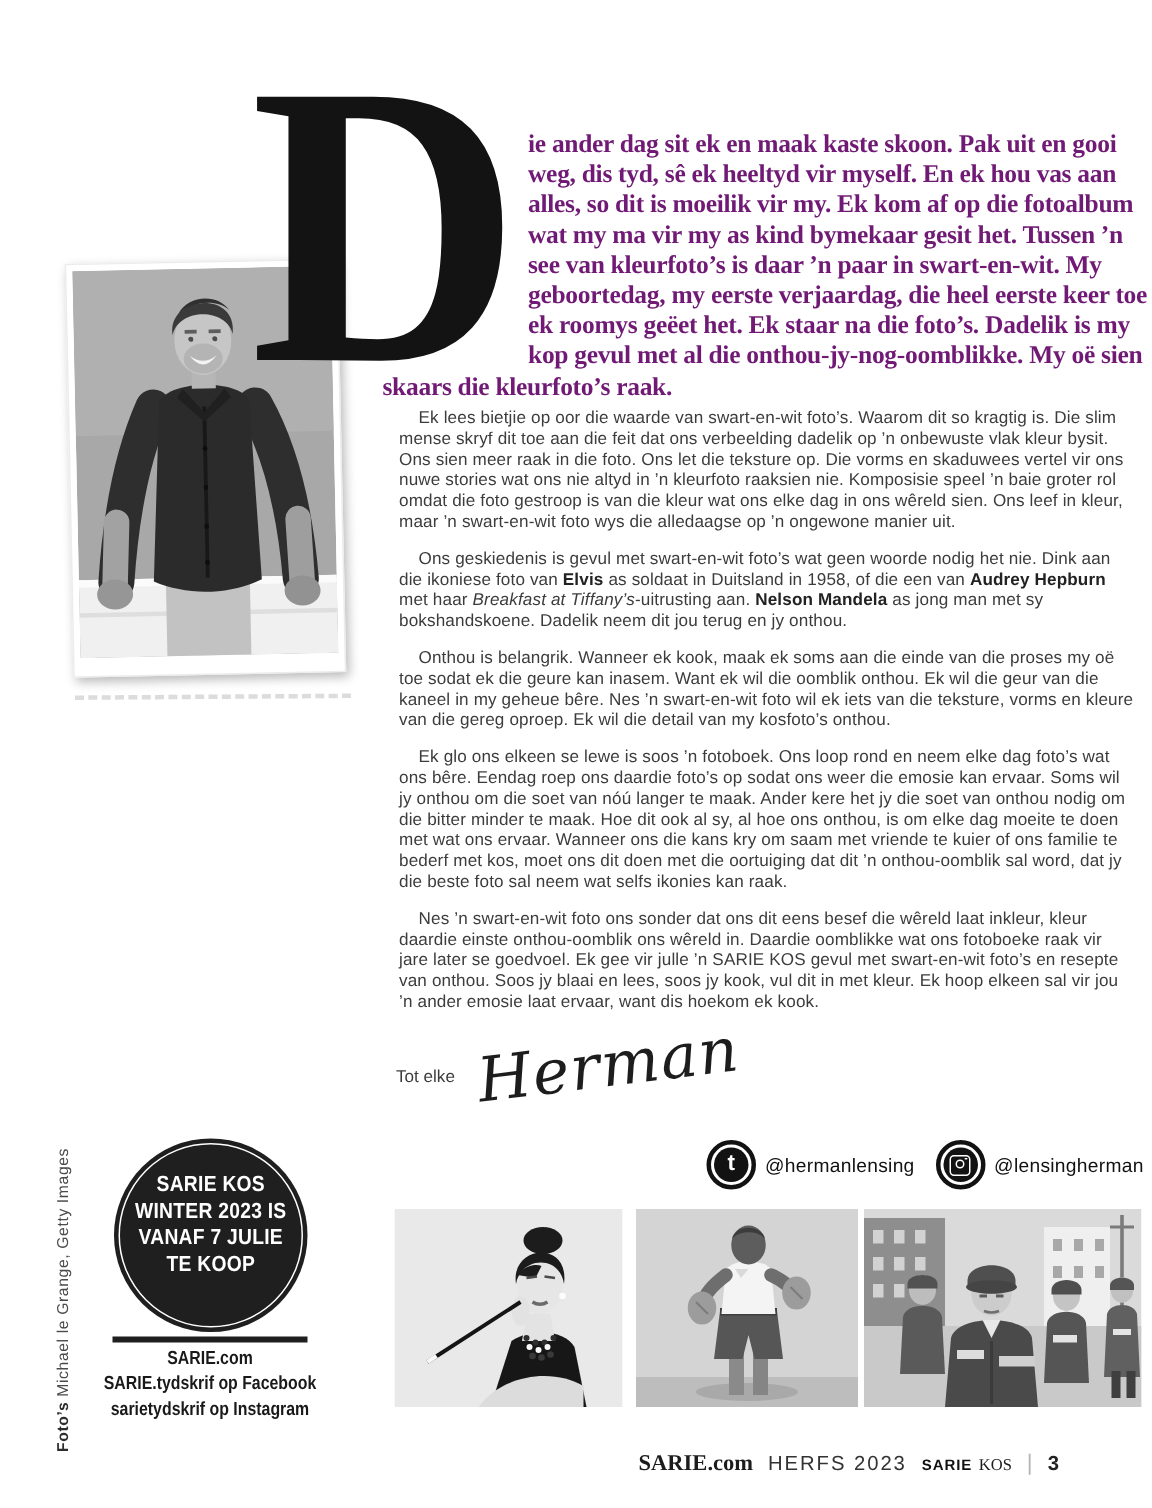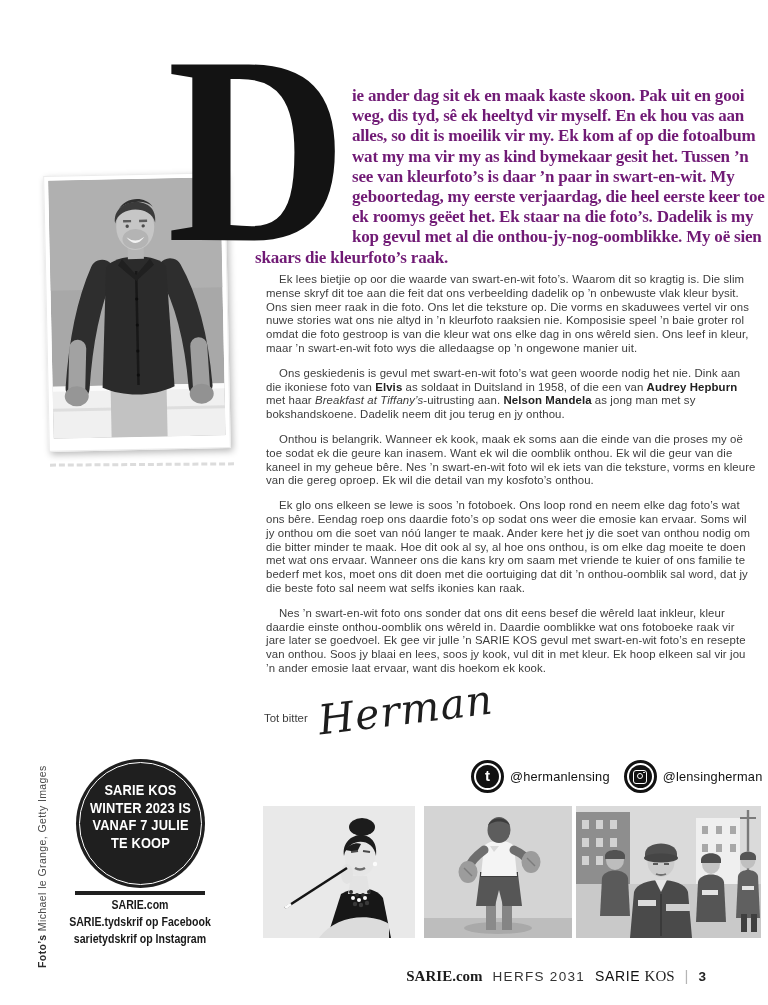--- a/index.html
+++ b/index.html
@@ -72,22 +72,22 @@
   .strip-photo svg{display:block;}
   .ph1{left:263px;width:152px;}
   .ph2{left:424px;width:148px;}
   .ph3{left:576px;width:185px;}
 
   
   .footer{position:absolute;top:967px;right:62px;white-space:nowrap;
     display:flex;align-items:baseline;gap:10px;}
   .f-site{font-family:"Liberation Serif",serif;font-weight:700;font-size:15px;color:#1c1c1c;}
   .f-issue{font-size:13.5px;letter-spacing:1.3px;color:#333;}
-  .f-brand .sans{font-weight:400;font-size:14px;letter-spacing:.6px;color:#111;}
-  .f-brand .serif{font-family:"Liberation Serif",serif;font-size:15px;color:#1c1c1c;}
+  .f-brand .sans{font-weight:700;font-size:10px;letter-spacing:.6px;color:#111;}
+  .f-brand .serif{font-family:"Liberation Serif",serif;font-size:11px;color:#1c1c1c;}
   .f-div{color:#b5b5b5;font-size:15px;}
   .f-page{font-weight:700;font-size:13.5px;color:#222;}
 </style>
 </head>
 <body>
 
 <div>
 
   <div class="credit-vert">
     <b>Foto’s</b><span> Michael le Grange, Getty Images</span>
@@ -135,21 +135,21 @@
   </div>
 
   <div class="article">
       <p><span>Ek lees bietjie op oor die waarde van swart-en-wit foto’s. Waarom dit so kragtig is. Die slim mense skryf dit toe aan die feit dat ons verbeelding dadelik op ’n onbewuste vlak kleur bysit. Ons sien meer raak in die foto. Ons let die teksture op. Die vorms en skaduwees vertel vir ons nuwe stories wat ons nie altyd in ’n kleurfoto raaksien nie. Komposisie speel ’n baie groter rol omdat die foto gestroop is van die kleur wat ons elke dag in ons wêreld sien. Ons leef in kleur, maar ’n swart-en-wit foto wys die alledaagse op ’n ongewone manier uit.</span></p>
       <p><span>Ons geskiedenis is gevul met swart-en-wit foto’s wat geen woorde nodig het nie. Dink aan die ikoniese foto van </span><b>Elvis</b><span> as soldaat in Duitsland in 1958, of die een van </span><b>Audrey Hepburn</b><span> met haar </span><i>Breakfast at Tiffany’s</i><span>-uitrusting aan. </span><b>Nelson Mandela</b><span> as jong man met sy bokshandskoene. Dadelik neem dit jou terug en jy onthou.</span></p>
       <p><span>Onthou is belangrik. Wanneer ek kook, maak ek soms aan die einde van die proses my oë toe sodat ek die geure kan inasem. Want ek wil die oomblik onthou. Ek wil die geur van die kaneel in my geheue bêre. Nes ’n swart-en-wit foto wil ek iets van die teksture, vorms en kleure van die gereg oproep. Ek wil die detail van my kosfoto’s onthou.</span></p>
       <p><span>Ek glo ons elkeen se lewe is soos ’n fotoboek. Ons loop rond en neem elke dag foto’s wat ons bêre. Eendag roep ons daardie foto’s op sodat ons weer die emosie kan ervaar. Soms wil jy onthou om die soet van nóú langer te maak. Ander kere het jy die soet van onthou nodig om die bitter minder te maak. Hoe dit ook al sy, al hoe ons onthou, is om elke dag moeite te doen met wat ons ervaar. Wanneer ons die kans kry om saam met vriende te kuier of ons familie te bederf met kos, moet ons dit doen met die oortuiging dat dit ’n onthou-oomblik sal word, dat jy die beste foto sal neem wat selfs ikonies kan raak.</span></p>
       <p><span>Nes ’n swart-en-wit foto ons sonder dat ons dit eens besef die wêreld laat inkleur, kleur daardie einste onthou-oomblik ons wêreld in. Daardie oomblikke wat ons fotoboeke raak vir jare later se goedvoel. Ek gee vir julle ’n SARIE KOS gevul met swart-en-wit foto’s en resepte van onthou. Soos jy blaai en lees, soos jy kook, vul dit in met kleur. Ek hoop elkeen sal vir jou ’n ander emosie laat ervaar, want dis hoekom ek kook.</span></p>
     </div>
 
-  <div class="signoff">Tot bitter</div>
+  <div class="signoff">Tot elke</div>
   <div class="signature">Herman</div>
 
   <div class="social">
     <div class="grp">
       <span class="ic-outer">
         <span class="ic-inner">
             <span class="tw-glyph">t</span>
           </span>
       </span>
       <span class="handle">@hermanlensing</span>
@@ -294,19 +294,19 @@
         <ellipse cx="85" cy="52" rx="17" ry="4.5" fill="#454545"></ellipse>
         <line x1="77" y1="58" x2="82" y2="58" stroke="#5a5a5a" stroke-width="2"></line>
         <line x1="88" y1="58" x2="93" y2="58" stroke="#5a5a5a" stroke-width="2"></line>
         <path d="M80,68 Q85,70 90,68" stroke="#6f6f6f" stroke-width="1.8" fill="none"></path>
       </g>
     </svg>
   </div>
 
   <div class="footer">
     <span class="f-site">SARIE.com</span>
-    <span class="f-issue">HERFS 2031</span>
+    <span class="f-issue">HERFS 2023</span>
     <span class="f-brand"><span class="sans">SARIE</span> <span class="serif">KOS</span></span>
     <span class="f-div">|</span>
     <span class="f-page">3</span>
   </div>
 
 </div>
 
 </body></html>

